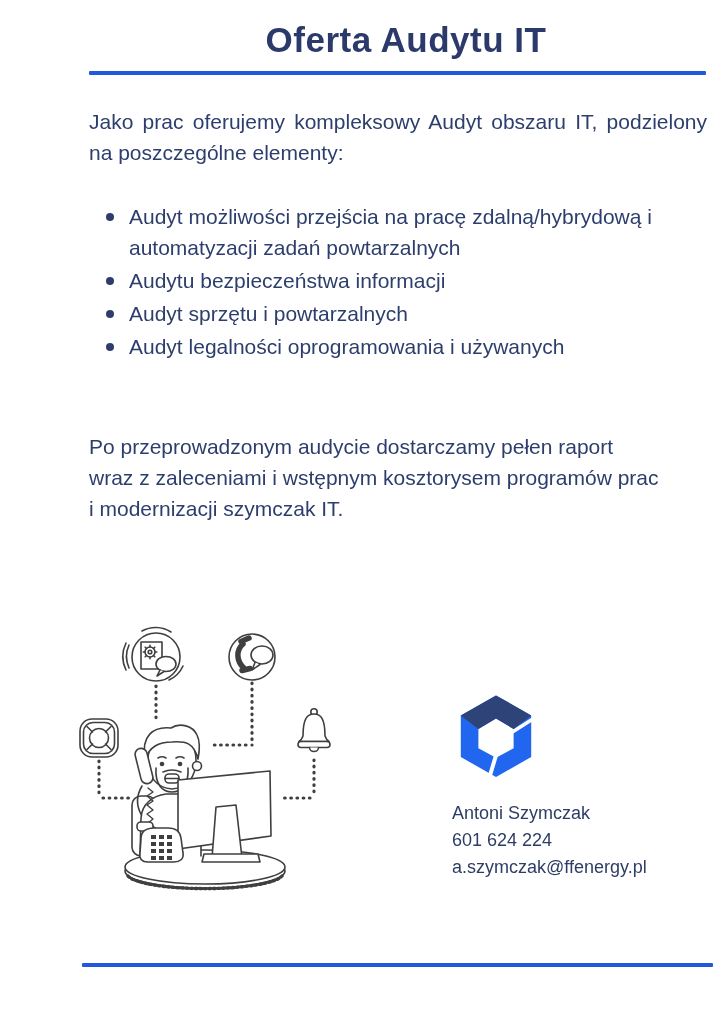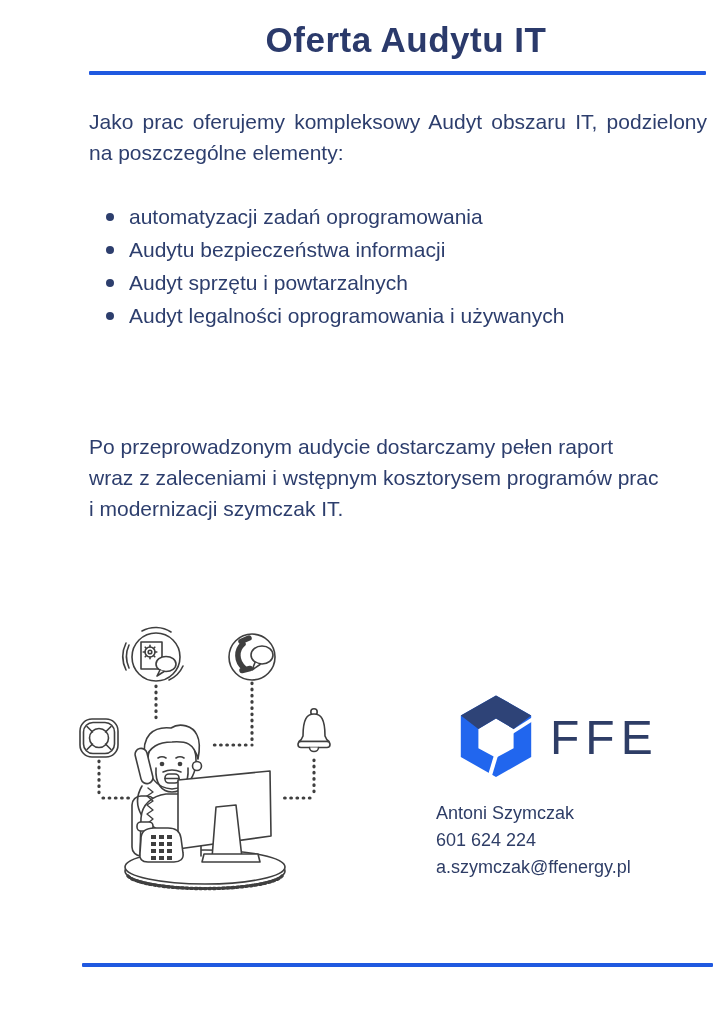--- a/index.html
+++ b/index.html
@@ -23,35 +23,36 @@
   .bullets li::before{content:"";position:absolute;left:17px;top:12px;width:8px;height:8px;
            border-radius:50%;background:#2d3e6d;}
   .bullets .line{white-space:nowrap;}
 
   .illustration{position:absolute;left:30px;top:608px;width:300px;height:290px;}
 
   .logo-mark{position:absolute;left:412px;top:693px;width:80px;height:88px;}
   .logo-text{position:absolute;left:506px;top:714px;font-size:48px;font-weight:500;
              letter-spacing:6px;color:#2e3d66;line-height:1;}
 
-  .contact{position:absolute;left:392px;top:800px;color:#2e3d66;font-size:18px;line-height:27px;}
+  .contact{position:absolute;left:408px;top:800px;color:#2e3d66;font-size:18px;line-height:27px;}
 </style>
 </head>
 <body>
 
 <div class="page">
 
   <div class="title">Oferta Audytu IT</div>
   <div class="rule rule-top"></div>
 
   <div class="para para-intro">Jako prac oferujemy kompleksowy Audyt obszaru IT, podzielony na poszczególne elementy:</div>
 
   <ul class="bullets" id="bullet-list">
       <li>
-        <div class="line">automatyzacji zadań oprogramowania</div>
+        <div class="line">Audyt możliwości przejścia na pracę zdalną/hybrydową i</div>
+        <div class="line">automatyzacji zadań powtarzalnych</div>
       </li>
       <li>
         <div class="line">Audytu bezpieczeństwa informacji</div>
       </li>
       <li>
         <div class="line">Audyt sprzętu i powtarzalnych</div>
       </li>
       <li>
         <div class="line">Audyt legalności oprogramowania i używanych</div>
       </li>
@@ -164,21 +165,20 @@
       </g>
     </g>
   </svg>
 
   <svg class="logo-mark" viewBox="0 0 100 110" xmlns="http://www.w3.org/2000/svg">
     <path d="M50,3 L94,28 L94,80 L50,105 L6,80 L6,28 Z M50,32 L28,45 L28,69 L50,81 L72,69 L72,45 Z" fill="#2166ee" fill-rule="evenodd"></path>
     <line x1="50" y1="78" x2="41" y2="108" stroke="#ffffff" stroke-width="5"></line>
     <line x1="97" y1="32" x2="70" y2="49" stroke="#ffffff" stroke-width="4.5"></line>
     <path d="M6,28 L50,3 L94,28 L72,45 L50,32 L28,45 Z" fill="#2e4377"></path>
   </svg>
-  <div class="logo-text">FFE</div>
 
   <div class="contact">
     <div>Antoni Szymczak</div>
     <div>601 624 224</div>
     <div>a.szymczak@ffenergy.pl</div>
   </div>
 
   <div class="rule rule-bottom"></div>
 </div>
 

